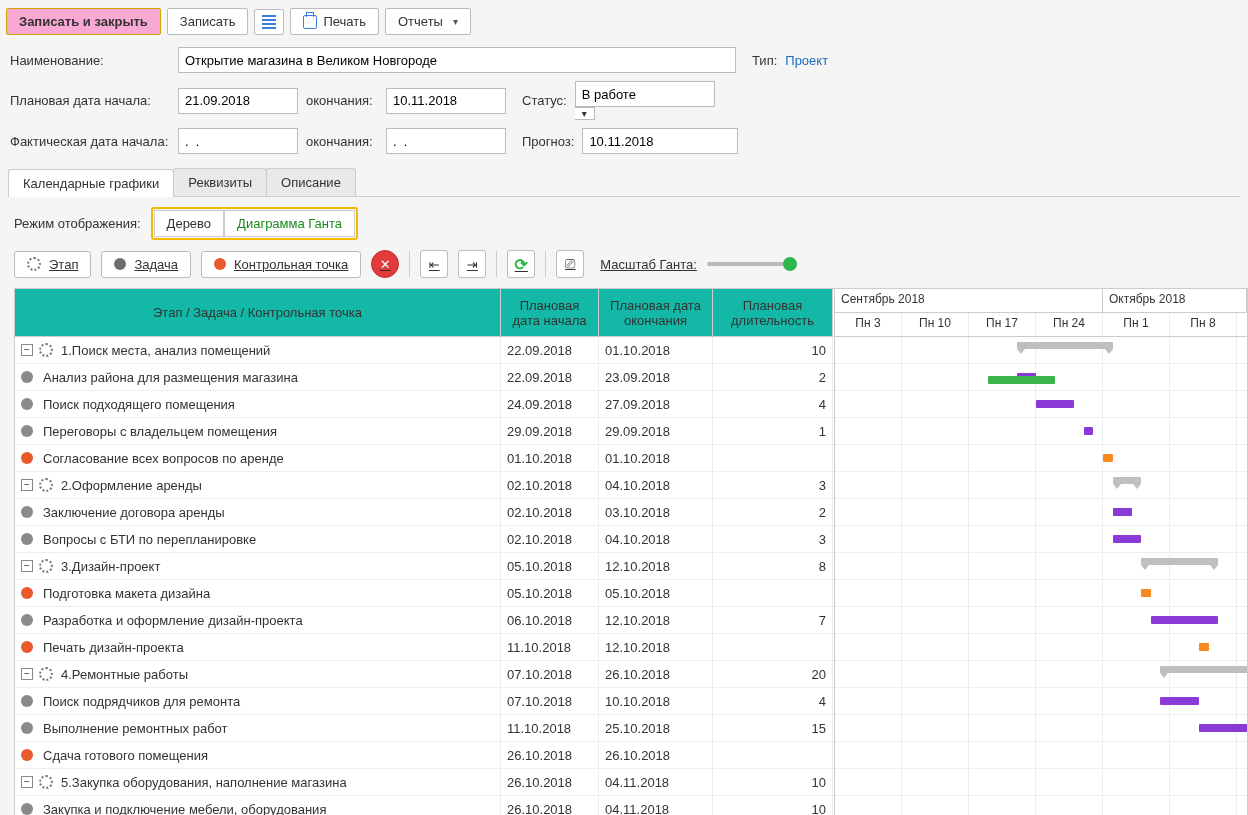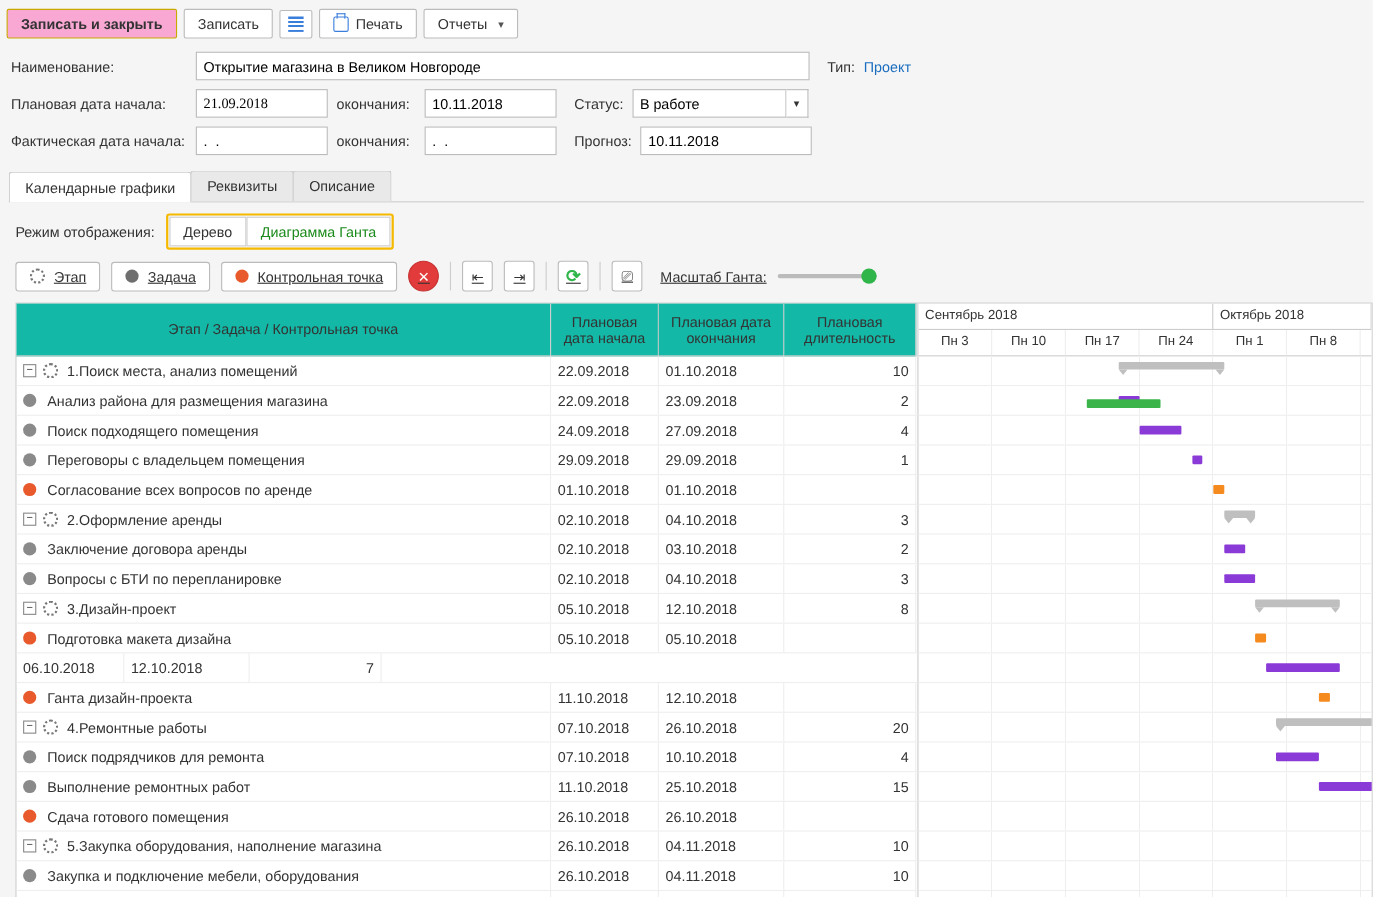--- a/index.html
+++ b/index.html
@@ -63,21 +63,21 @@
 .label { width: 160px; color: #333; }
 .label-sm { width: 72px; color: #333; }
 .input {
   border: 1px solid #bbb;
   background: #fff;
   padding: 4px 6px;
   font-size: 13px;
   height: 26px;
 }
 .type-val { color: #1a6dbf; }
-.select-wrap { display: flex; }
+.select-wrap { display: flex; flex-direction: column; }
 .select-wrap .sel-btn {
   border: 1px solid #bbb; border-left: none; width: 20px;
   display: flex; align-items: center; justify-content: center;
   background: #fff; cursor: pointer; font-size: 10px;
 }
 .tabs {
   display: flex;
   margin: 10px 8px 0;
   border-bottom: 1px solid #ccc;
 }
@@ -203,21 +203,21 @@
 
 <div class="form-row">
   <span class="label">Наименование:</span>
   <input class="input" style="width: 558px;" value="Открытие магазина в Великом Новгороде">
   <span style="margin-left:8px">Тип:</span>
   <span class="type-val">Проект</span>
 </div>
 
 <div class="form-row">
   <span class="label">Плановая дата начала:</span>
-  <input class="input" style="width: 120px; font-family: Liberation Serif, serif;" value="21.09.2018">
+  <input class="input" style="width: 120px;" value="21.09.2018">
   <span class="label-sm">окончания:</span>
   <input class="input" style="width: 120px;" value="10.11.2018">
   <span style="margin-left:8px">Статус:</span>
   <div class="select-wrap">
     <input class="input" style="width: 140px;" value="В работе">
     <div class="sel-btn">▾</div>
   </div>
 </div>
 
 <div class="form-row">
@@ -377,28 +377,32 @@
         <div class="lg-row">
           <div class="c c-name indent2">
             <span class="dot dot-red" style="margin-right: 10px;"></span>
             <span>Подготовка макета дизайна</span>
           </div>
           <div class="c c-start">05.10.2018</div>
           <div class="c c-end">05.10.2018</div>
           <div class="c c-dur"></div>
         </div>
         <div class="lg-row">
+          <div class="c c-name indent2">
+            <span class="dot dot-gray" style="margin-right: 10px;"></span>
+            <span>Разработка и оформление дизайн-проекта</span>
+          </div>
           <div class="c c-start">06.10.2018</div>
           <div class="c c-end">12.10.2018</div>
           <div class="c c-dur">7</div>
         </div>
         <div class="lg-row">
           <div class="c c-name indent2">
             <span class="dot dot-red" style="margin-right: 10px;"></span>
-            <span>Ганта дизайн-проекта</span>
+            <span>Печать дизайн-проекта</span>
           </div>
           <div class="c c-start">11.10.2018</div>
           <div class="c c-end">12.10.2018</div>
           <div class="c c-dur"></div>
         </div>
         <div class="lg-row">
           <div class="c c-name indent1">
             <span class="exp">−</span>
             <span class="gear" style="margin-right: 8px;"></span>
             <span>4.Ремонтные работы</span>

